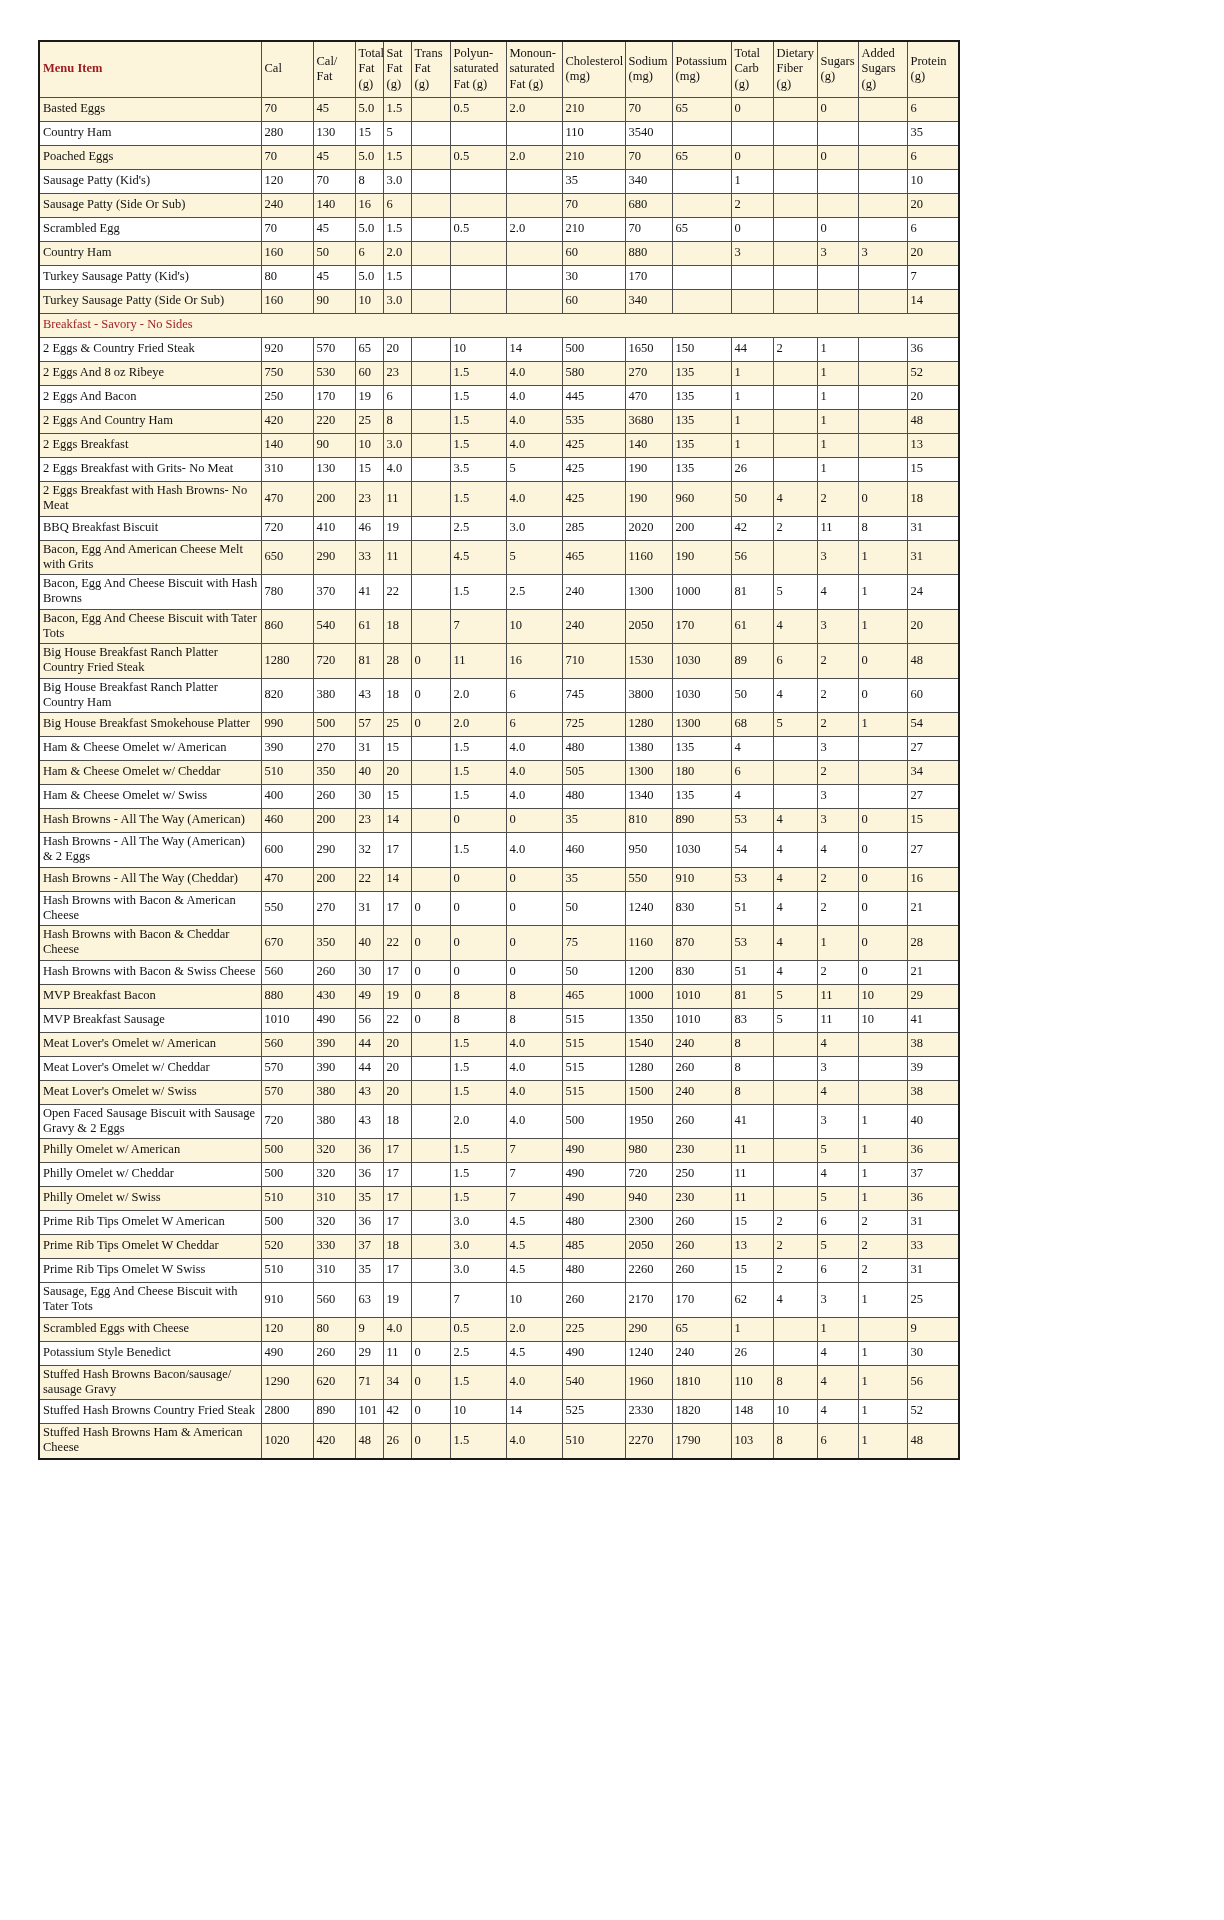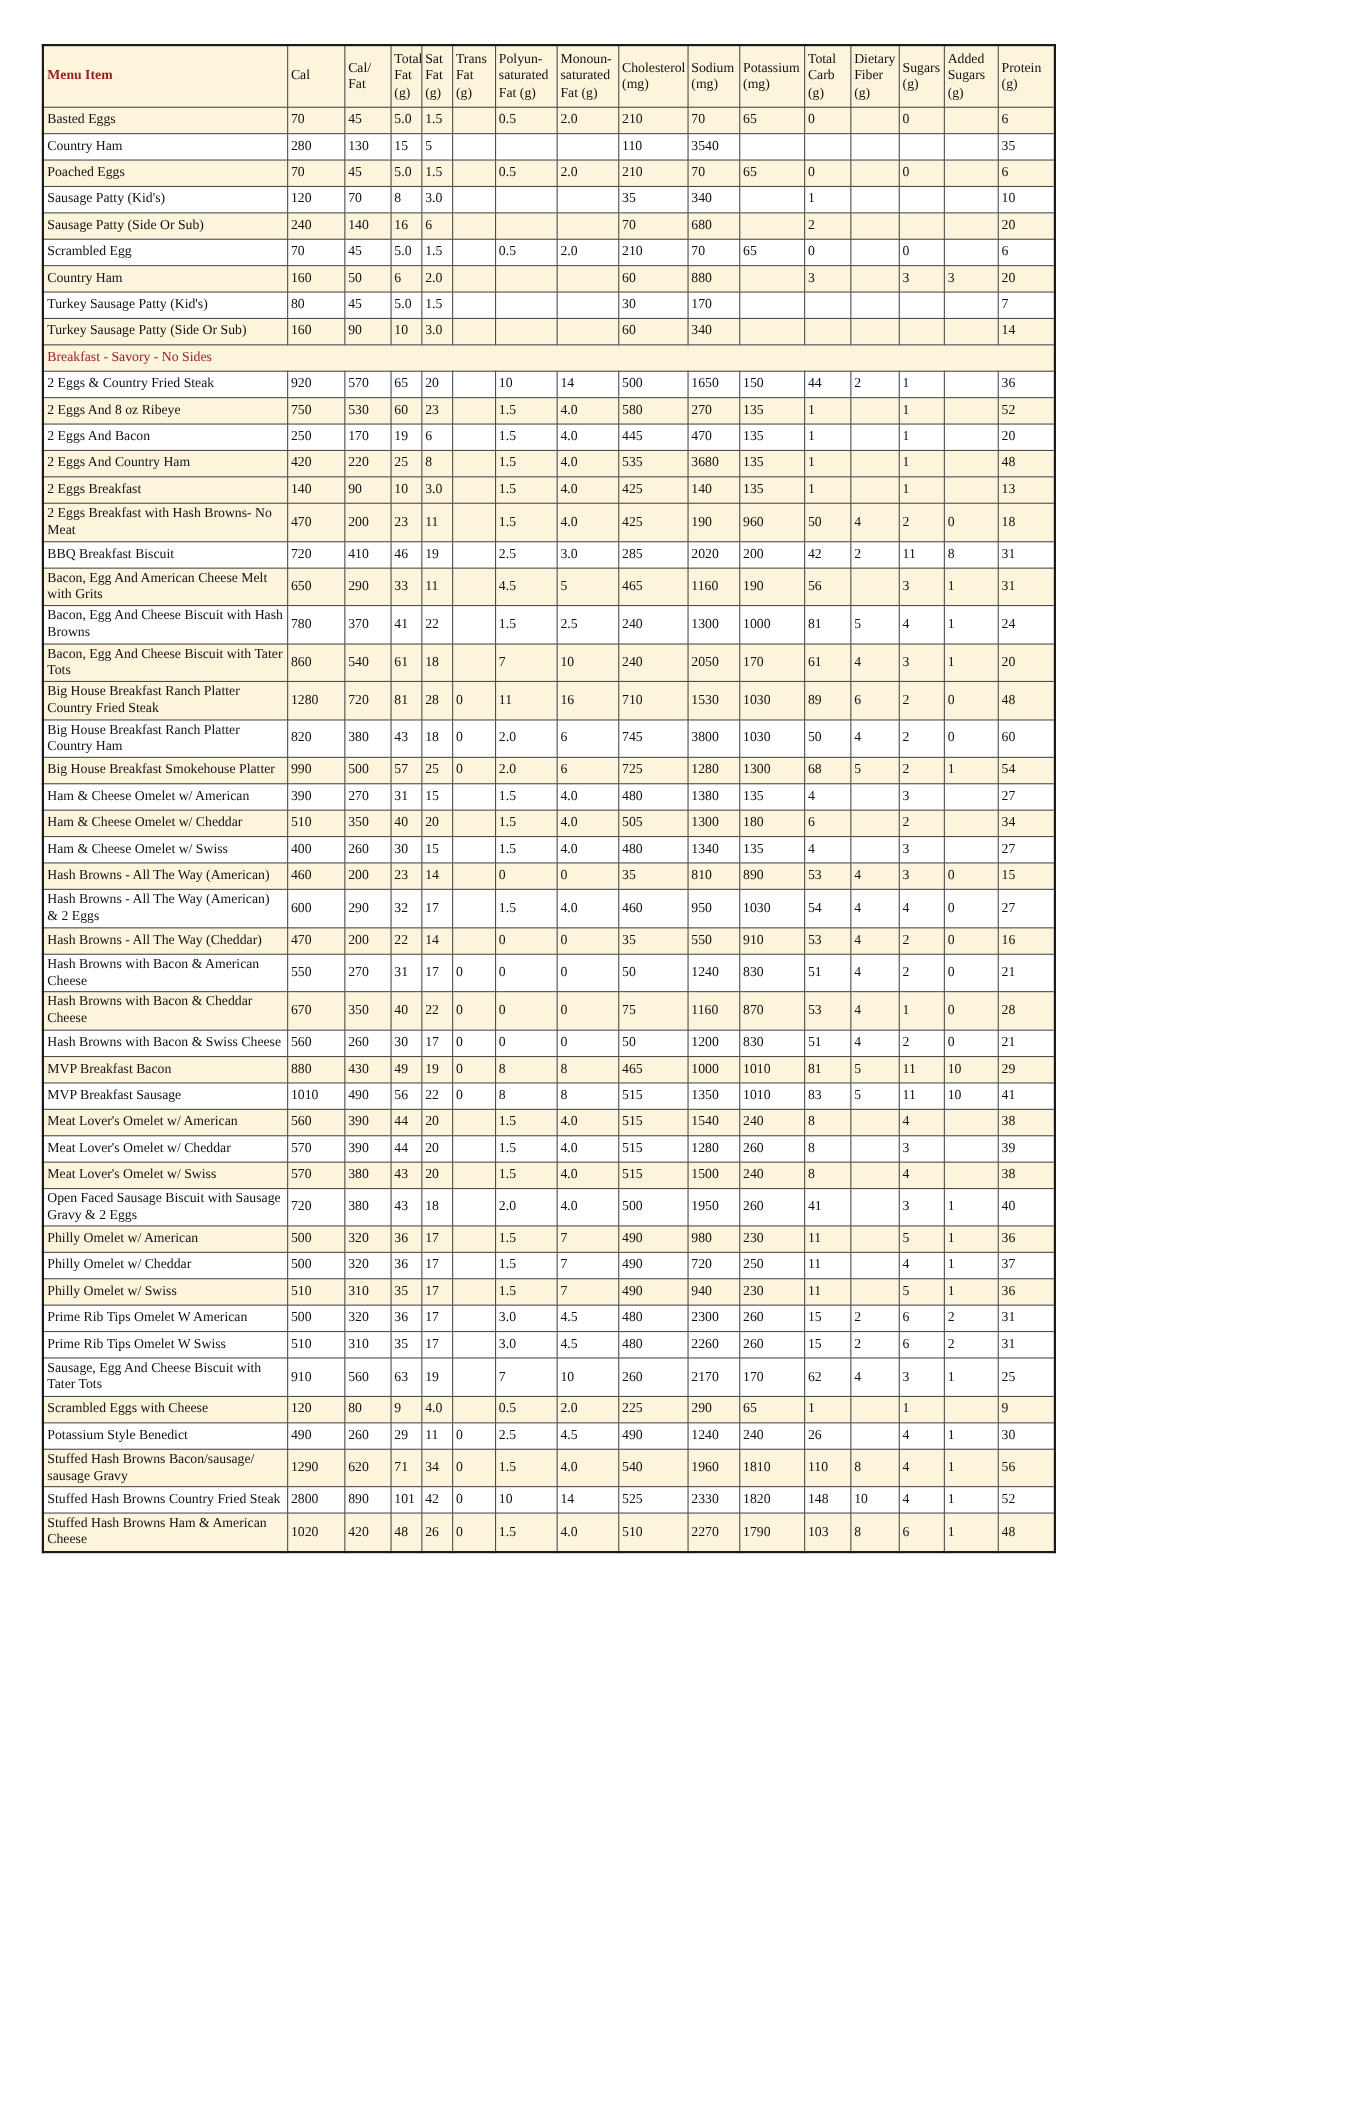--- a/index.html
+++ b/index.html
@@ -367,20 +367,38 @@
           <td>4.0</td>
           <td>425</td>
           <td>140</td>
           <td>135</td>
           <td>1</td>
           <td></td>
           <td>1</td>
           <td></td>
           <td>13</td>
         </tr>
+        <tr class="plain">
+          <td>2 Eggs Breakfast with Grits- No Meat</td>
+          <td>310</td>
+          <td>130</td>
+          <td>15</td>
+          <td>4.0</td>
+          <td></td>
+          <td>3.5</td>
+          <td>5</td>
+          <td>425</td>
+          <td>190</td>
+          <td>135</td>
+          <td>26</td>
+          <td></td>
+          <td>1</td>
+          <td></td>
+          <td>15</td>
+        </tr>
         <tr class="cream">
           <td>2 Eggs Breakfast with Hash Browns- No Meat</td>
           <td>470</td>
           <td>200</td>
           <td>23</td>
           <td>11</td>
           <td></td>
           <td>1.5</td>
           <td>4.0</td>
           <td>425</td>
@@ -853,20 +871,38 @@
           <td>4.5</td>
           <td>480</td>
           <td>2300</td>
           <td>260</td>
           <td>15</td>
           <td>2</td>
           <td>6</td>
           <td>2</td>
           <td>31</td>
         </tr>
+        <tr class="cream">
+          <td>Prime Rib Tips Omelet W Cheddar</td>
+          <td>520</td>
+          <td>330</td>
+          <td>37</td>
+          <td>18</td>
+          <td></td>
+          <td>3.0</td>
+          <td>4.5</td>
+          <td>485</td>
+          <td>2050</td>
+          <td>260</td>
+          <td>13</td>
+          <td>2</td>
+          <td>5</td>
+          <td>2</td>
+          <td>33</td>
+        </tr>
         <tr class="plain">
           <td>Prime Rib Tips Omelet W Swiss</td>
           <td>510</td>
           <td>310</td>
           <td>35</td>
           <td>17</td>
           <td></td>
           <td>3.0</td>
           <td>4.5</td>
           <td>480</td>

